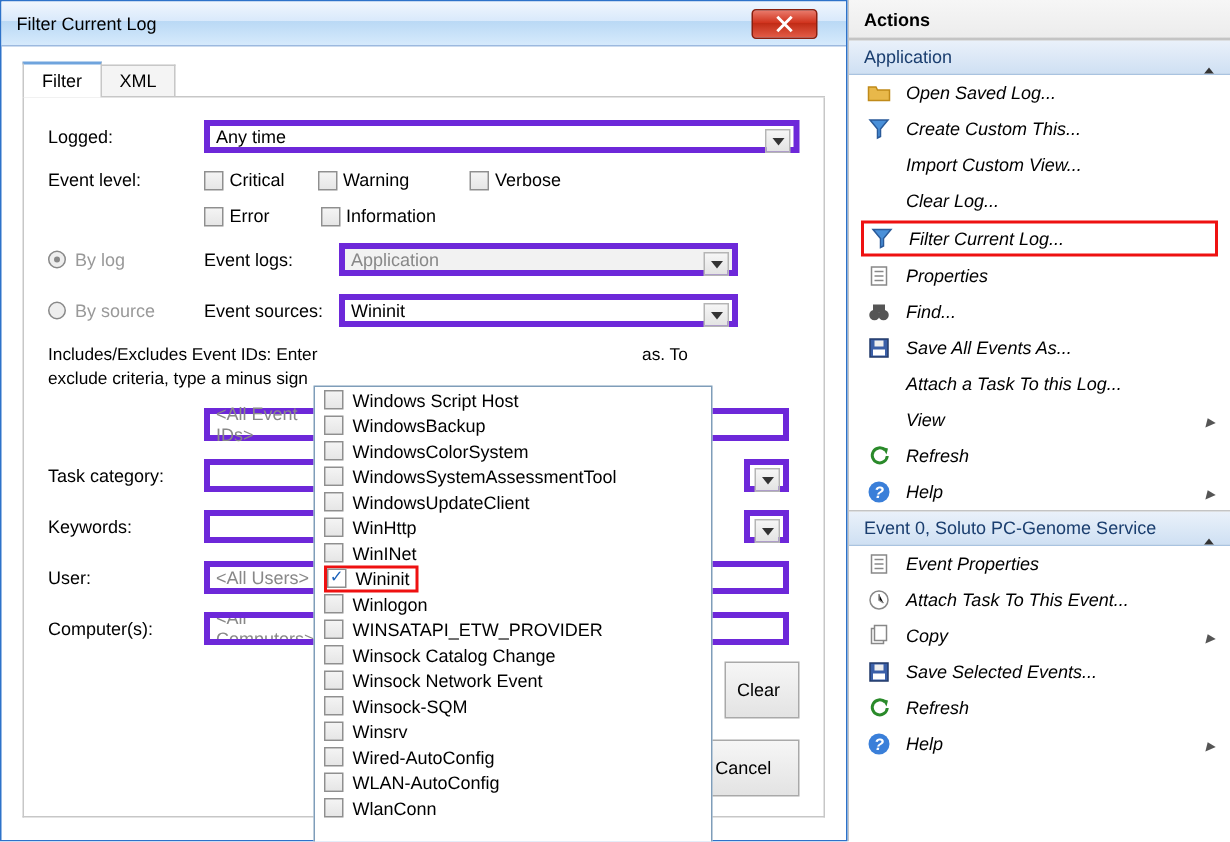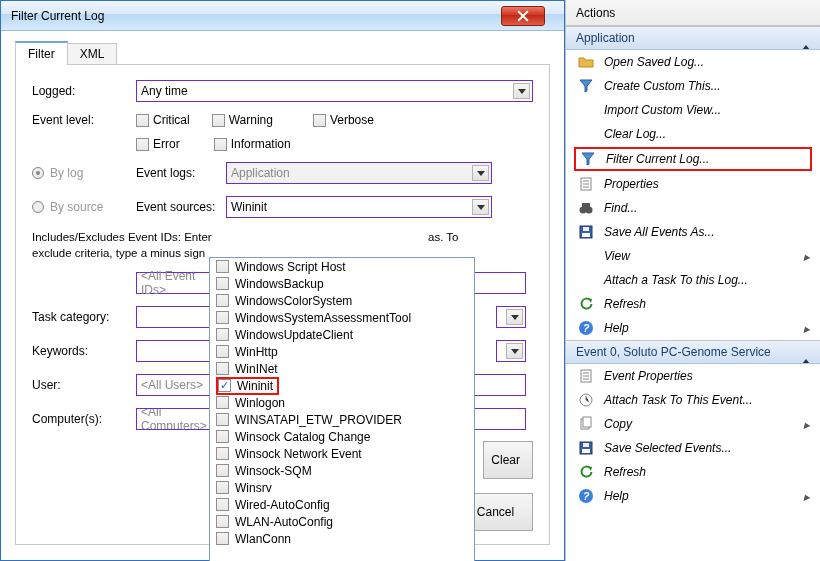--- a/index.html
+++ b/index.html
@@ -83,21 +83,21 @@
     display: flex;
     align-items: center;
     margin-bottom: 10px;
     min-height: 24px;
   }
   .label {
     width: 104px;
     padding-right: 4px;
   }
   .combo, .txt {
-    border: 1px solid #6d28d9;
+    border: 4px solid #6d28d9;
     background: #fff;
     height: 22px;
     display: flex;
     align-items: center;
     padding: 0 4px;
     position: relative;
   }
   .combo .arrow, .dd-arrow {
     position: absolute;
     right: 2px; top: 2px;
@@ -206,21 +206,21 @@
     flex-direction:column;
     background:#fff;
     min-width: 0;
   }
   .actions-title{
     height:26px;
     background:linear-gradient(#f6f6f6,#ececec);
     border-bottom:1px solid #c4c4c4;
     display:flex; align-items:center;
     padding:0 10px;
-    font-weight:normal;
+    font-weight:bold;
   }
   .section-header{
     height:24px;
     background:linear-gradient(#eaf1fa,#cfe0f3);
     border-top:1px solid #c4c4c4;
     border-bottom:1px solid #a9c3e0;
     display:flex; align-items:center;
     padding:0 10px;
     color:#1a3e6f;
     cursor:pointer;
@@ -574,32 +574,32 @@
       <div class="action-item">
         <span class="ico">
           <svg width="16" height="16" viewBox="0 0 16 16">
             <rect x="2" y="2" width="12" height="12" fill="#3a5fa8" stroke="#223a6a"></rect>
             <rect x="4" y="9" width="8" height="4" fill="#fff"></rect>
             <rect x="5" y="3" width="6" height="4" fill="#eee"></rect>
           </svg>
         </span>
         <span>Save All Events As...</span>
       </div>
+      <div class="action-item">
+        <span class="ico">
+          <svg width="16" height="16"></svg>
+        </span>
+        <span>Attach a Task To this Log...</span>
+      </div>
       <div class="action-item sub">
         <span class="ico">
           <svg width="16" height="16"></svg>
         </span>
         <span>View</span>
         <span class="chev chevron-right"></span>
-      </div>
-      <div class="action-item">
-        <span class="ico">
-          <svg width="16" height="16"></svg>
-        </span>
-        <span>Attach a Task To this Log...</span>
       </div>
       <div class="action-item">
         <span class="ico">
           <svg width="16" height="16" viewBox="0 0 16 16">
             <path fill="none" stroke="#2a8a2a" stroke-width="2" d="M12 4a5 5 0 1 0 1.5 4"></path>
             <path fill="#2a8a2a" d="M10 2l4 1-1 4z"></path>
           </svg>
         </span>
         <span>Refresh</span>
       </div>

